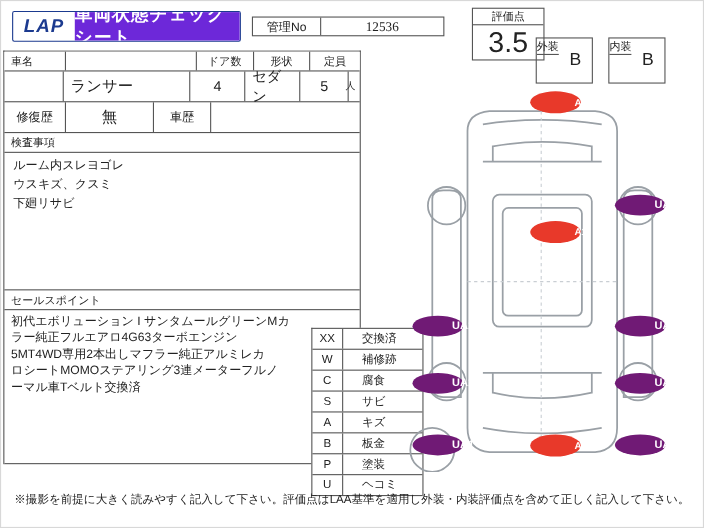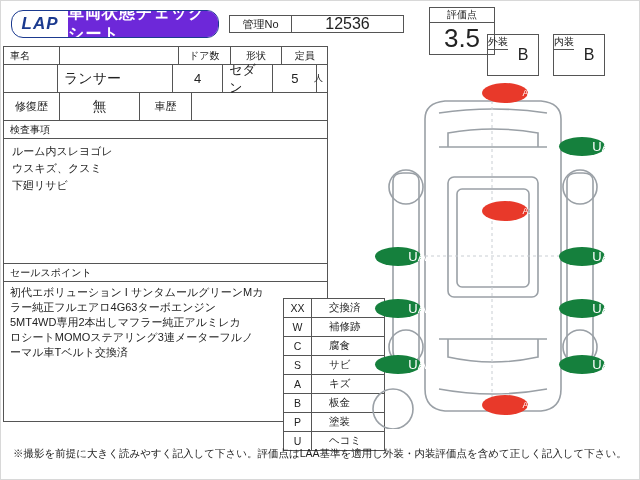--- a/index.html
+++ b/index.html
@@ -19,21 +19,21 @@
   }
 
   
   .header {
     position:absolute; left:10px; top:8px; width:620px; height:30px;
     display:flex; align-items:center;
   }
   .logo-box {
     width:208px; height:28px;
     border:1.5px solid #1b3a8f;
-    border-radius:12px;
+    border-radius:2px;
     display:flex; align-items:center;
     overflow:hidden;
     background:#fff;
   }
   .logo-lap {
     width:56px; height:100%;
     display:flex; align-items:center; justify-content:center;
     color:#1b3a8f;
     font-weight:bold; font-style:italic;
     font-size:17px; letter-spacing:1px;
@@ -53,21 +53,22 @@
   }
   .mgmt-label {
     width:62px;
     border-right:1px solid #555;
     display:flex; align-items:center; justify-content:center;
     font-size:11px;
   }
   .mgmt-value {
     flex:1;
     display:flex; align-items:center; justify-content:center;
-    font-size:16px;
+    font-size:12px;
+    font-family:Liberation Serif, serif;
   }
   .score-box {
     margin-left:22px;
     width:66px; height:48px;
     border:1px solid #555;
     position:absolute; left:406px; top:6px;
     display:flex; flex-direction:column;
   }
   .score-label {
     height:16px; border-bottom:1px solid #555;
@@ -165,24 +166,24 @@
   
   .diagram {
     position:absolute; left:352px; top:88px; width:278px; height:340px;
   }
   .diagram svg { display:block; }
 
   .marker {
     position:absolute;
     border-radius:50%;
     display:flex; align-items:center; justify-content:center;
-    color:#fff; font-weight:normal;padding-left:46px;
+    color:#fff; font-weight:bold;padding-left:46px;
   }
   .m-red { background:#e8392a; width:20px; height:20px; font-size:9px; }
-  .m-orange { background:#15803d; width:19px; height:19px; font-size:13px; }
+  .m-orange { background:#701a75; width:19px; height:19px; font-size:10px;margin-top:40px; }
 
   
   .footer {
     position:absolute; left:12px; top:446px; width:616px;
     font-size:10.5px; color:#222;
   }
 </style>
 </head>
 <body>
 

